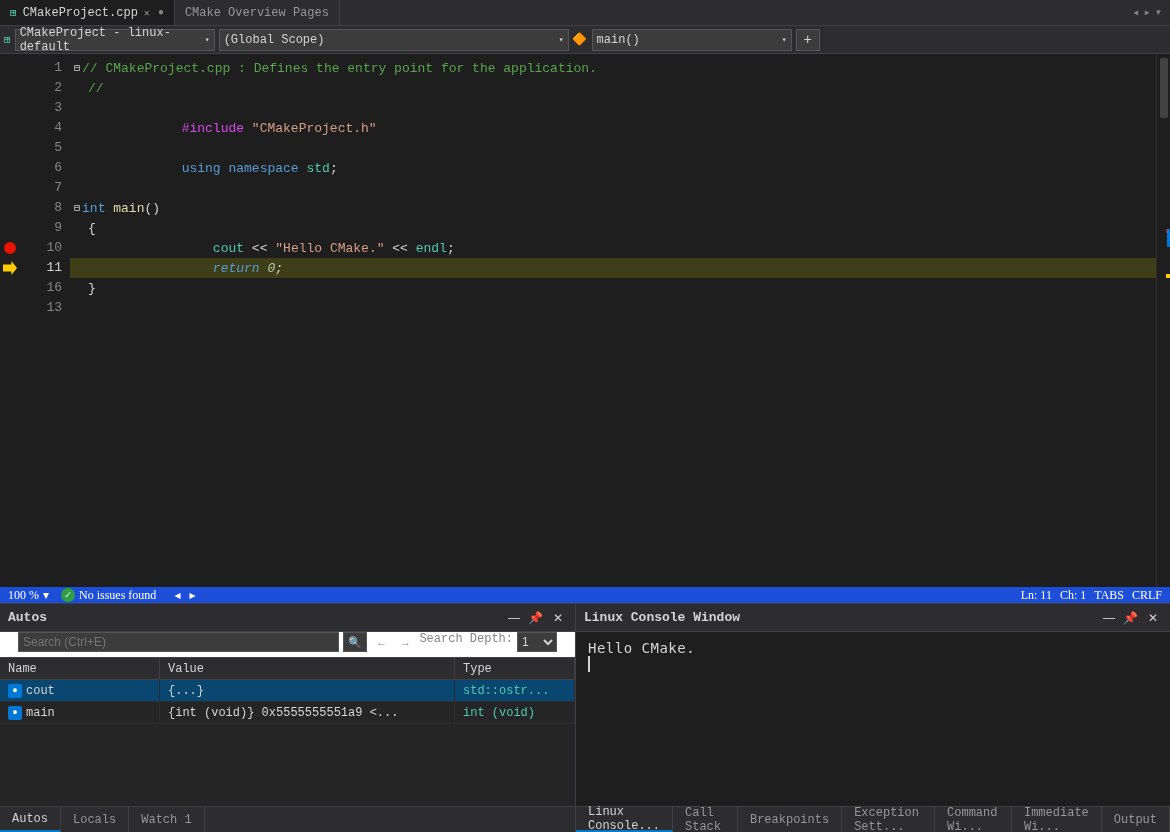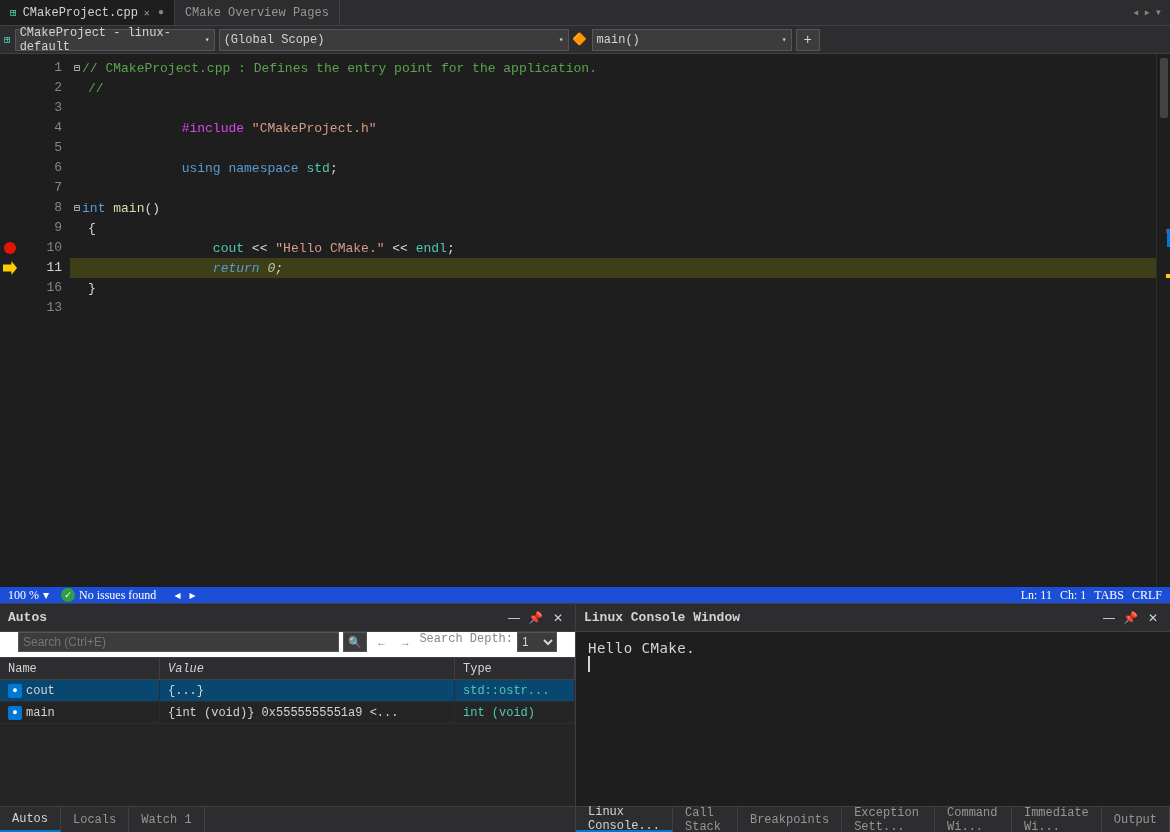--- a/index.html
+++ b/index.html
@@ -389,21 +389,21 @@
     .th {
       color: #d4d4d4;
       font-size: 12px;
       padding: 0 8px;
       border-right: 1px solid #3f3f46;
       height: 100%;
       display: flex;
       align-items: center;
     }
     .th-name { width: 160px; }
-    .th-value { flex: 1; font-style: italic; }
+    .th-value { flex: 1; }
     .th-type { width: 120px; }
     .table-row {
       display: flex;
       height: 22px;
       align-items: center;
       border-bottom: 1px solid #2d2d30;
     }
     .table-row:nth-child(odd) { background: #252526; }
     .table-row:nth-child(even) { background: #2a2a2a; }
     .table-row.selected { background: #094771; }

